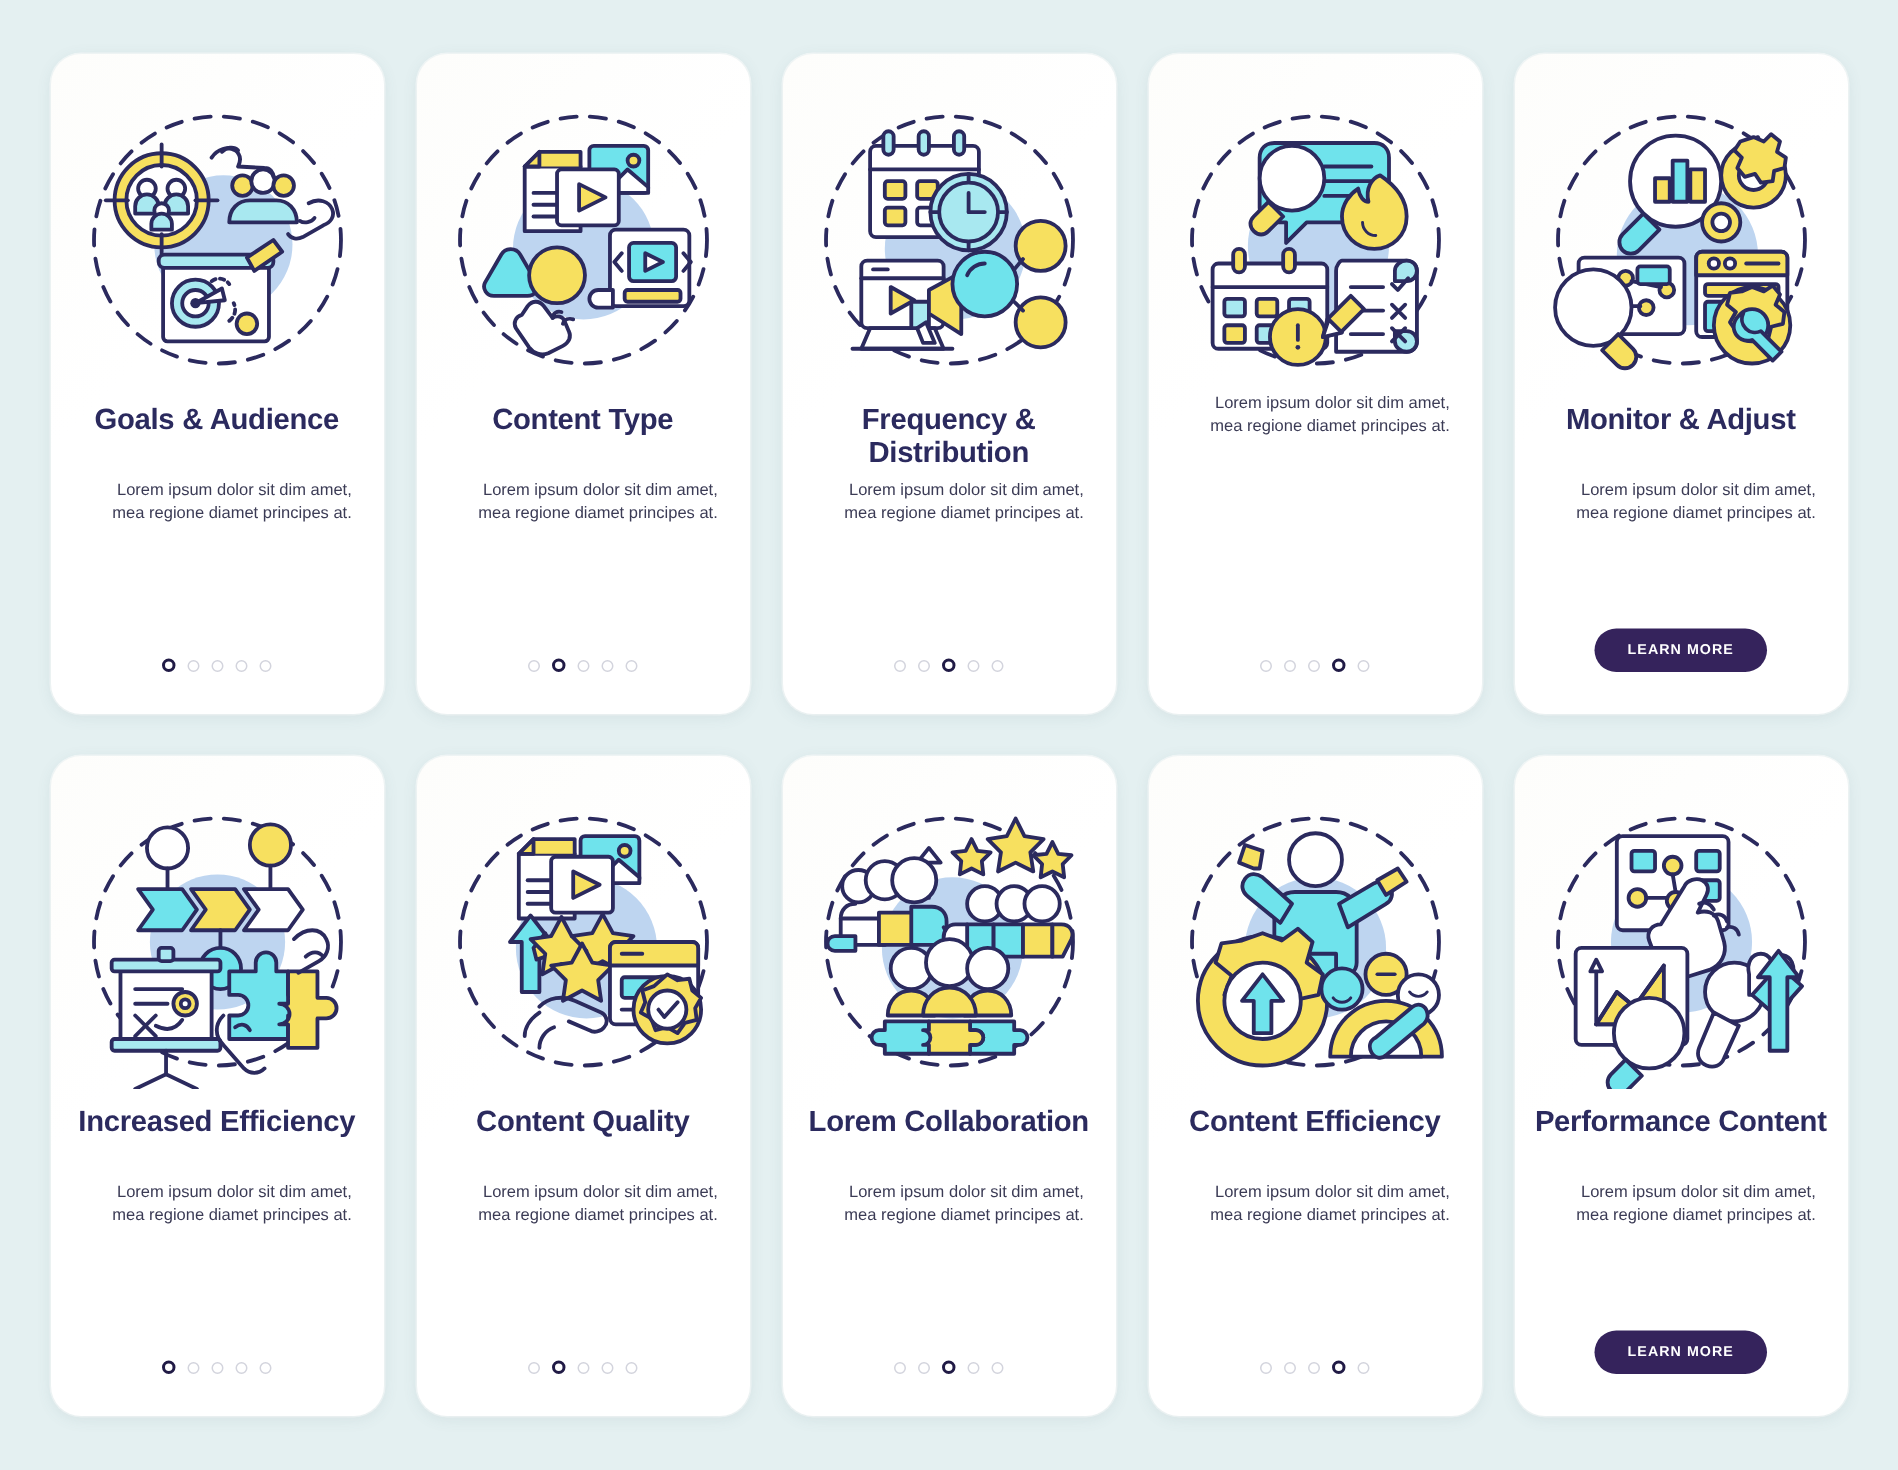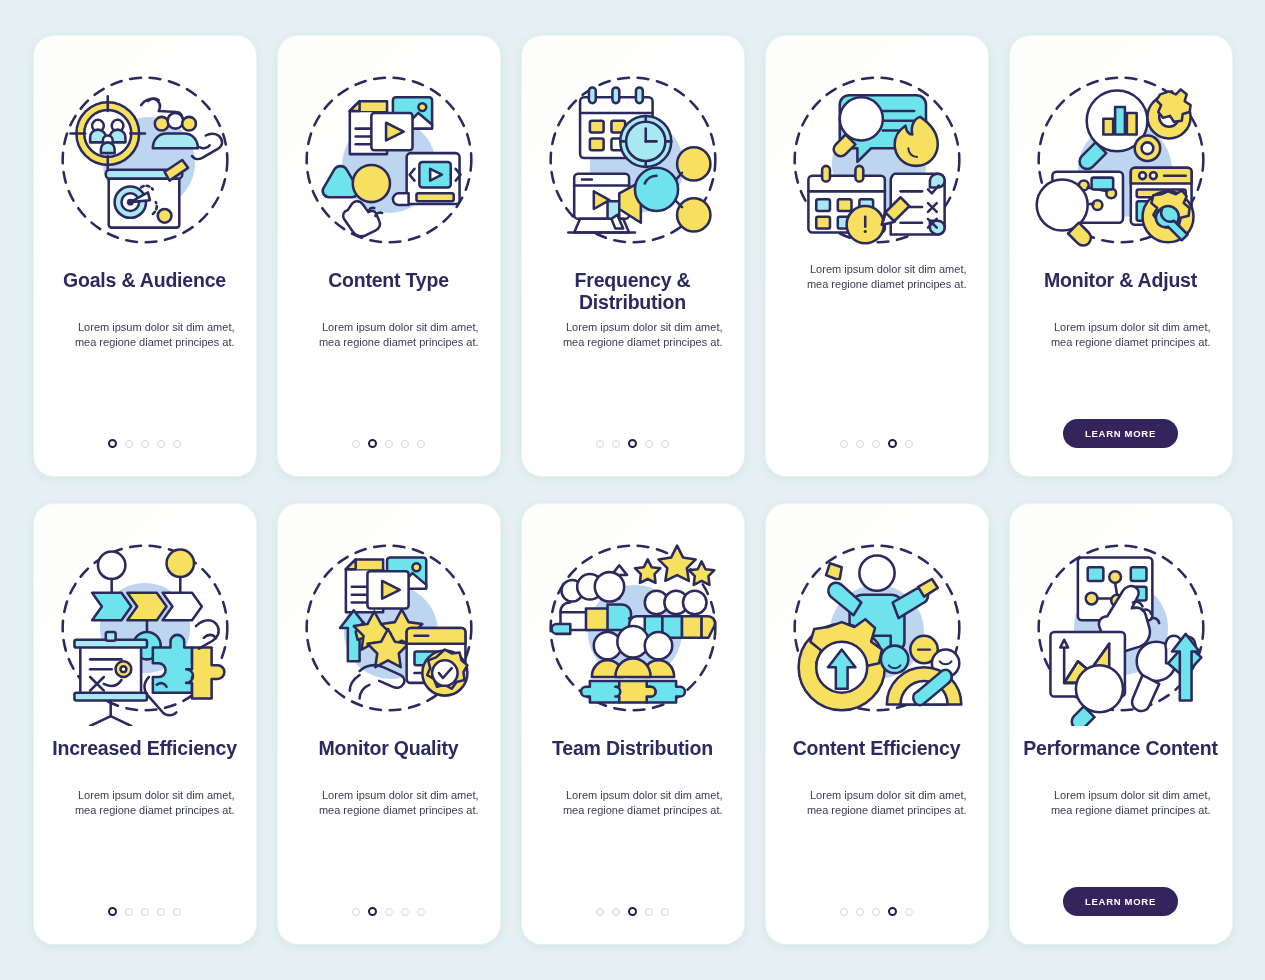--- a/index.html
+++ b/index.html
@@ -437,21 +437,21 @@
             <line x1="126" y1="146" x2="168" y2="146"></line>
             <path d="M142 160l8-10 10 4-4 10z" fill="#6fe3ec"></path>
             <path d="M172 160l-8-10-10 4 4 10z" fill="#6fe3ec"></path>
             <circle cx="157" cy="146" r="23" fill="#f7e05f"></circle>
             <path d="M157 122l7 4 8-1 2 8 6 5-4 7 1 8-8 2-5 7-7-4-8 2-3-8-7-4 3-7-2-8 8-3z" fill="#f7e05f"></path>
             <circle cx="157" cy="146" r="13" fill="#ffffff"></circle>
             <path d="M151 146l4 5 9-10"></path>
           </g>
         </svg>
       </div>
-      <div class="card-title">Monitor Quality</div>
+      <div class="card-title">Content Quality</div>
       <div class="card-desc">Lorem ipsum dolor sit dim amet, mea regione diamet principes at.</div>
       <div class="card-footer">
         <div class="dots">
           <span class="dot"></span>
           <span class="dot active"></span>
           <span class="dot"></span>
           <span class="dot"></span>
           <span class="dot"></span>
         </div>
       </div>
@@ -489,21 +489,21 @@
             <circle cx="126" cy="118" r="14" fill="#ffffff"></circle>
             <path d="M58 150c0-10 7-17 16-17s16 7 16 17z" fill="#f7e05f"></path>
             <path d="M110 150c0-10 7-17 16-17s16 7 16 17z" fill="#f7e05f"></path>
             <path d="M82 150c0-11 8-19 18-19s18 8 18 19z" fill="#f7e05f"></path>
             <path d="M56 154h30v6h4a5 5 0 010 10h-4v6H56v-6h-4a5 5 0 010-10h4z" fill="#6fe3ec"></path>
             <path d="M114 154h30v6h4a5 5 0 010 10h-4v6h-30v-6h4a5 5 0 000-10h-4z" fill="#6fe3ec"></path>
             <path d="M86 154h28v6h4a5 5 0 010 10h-4v6H86v-6h-4a5 5 0 000-10h4z" fill="#f7e05f"></path>
           </g>
         </svg>
       </div>
-      <div class="card-title">Team Distribution</div>
+      <div class="card-title">Lorem Collaboration</div>
       <div class="card-desc">Lorem ipsum dolor sit dim amet, mea regione diamet principes at.</div>
       <div class="card-footer">
         <div class="dots">
           <span class="dot"></span>
           <span class="dot"></span>
           <span class="dot active"></span>
           <span class="dot"></span>
           <span class="dot"></span>
         </div>
       </div>

